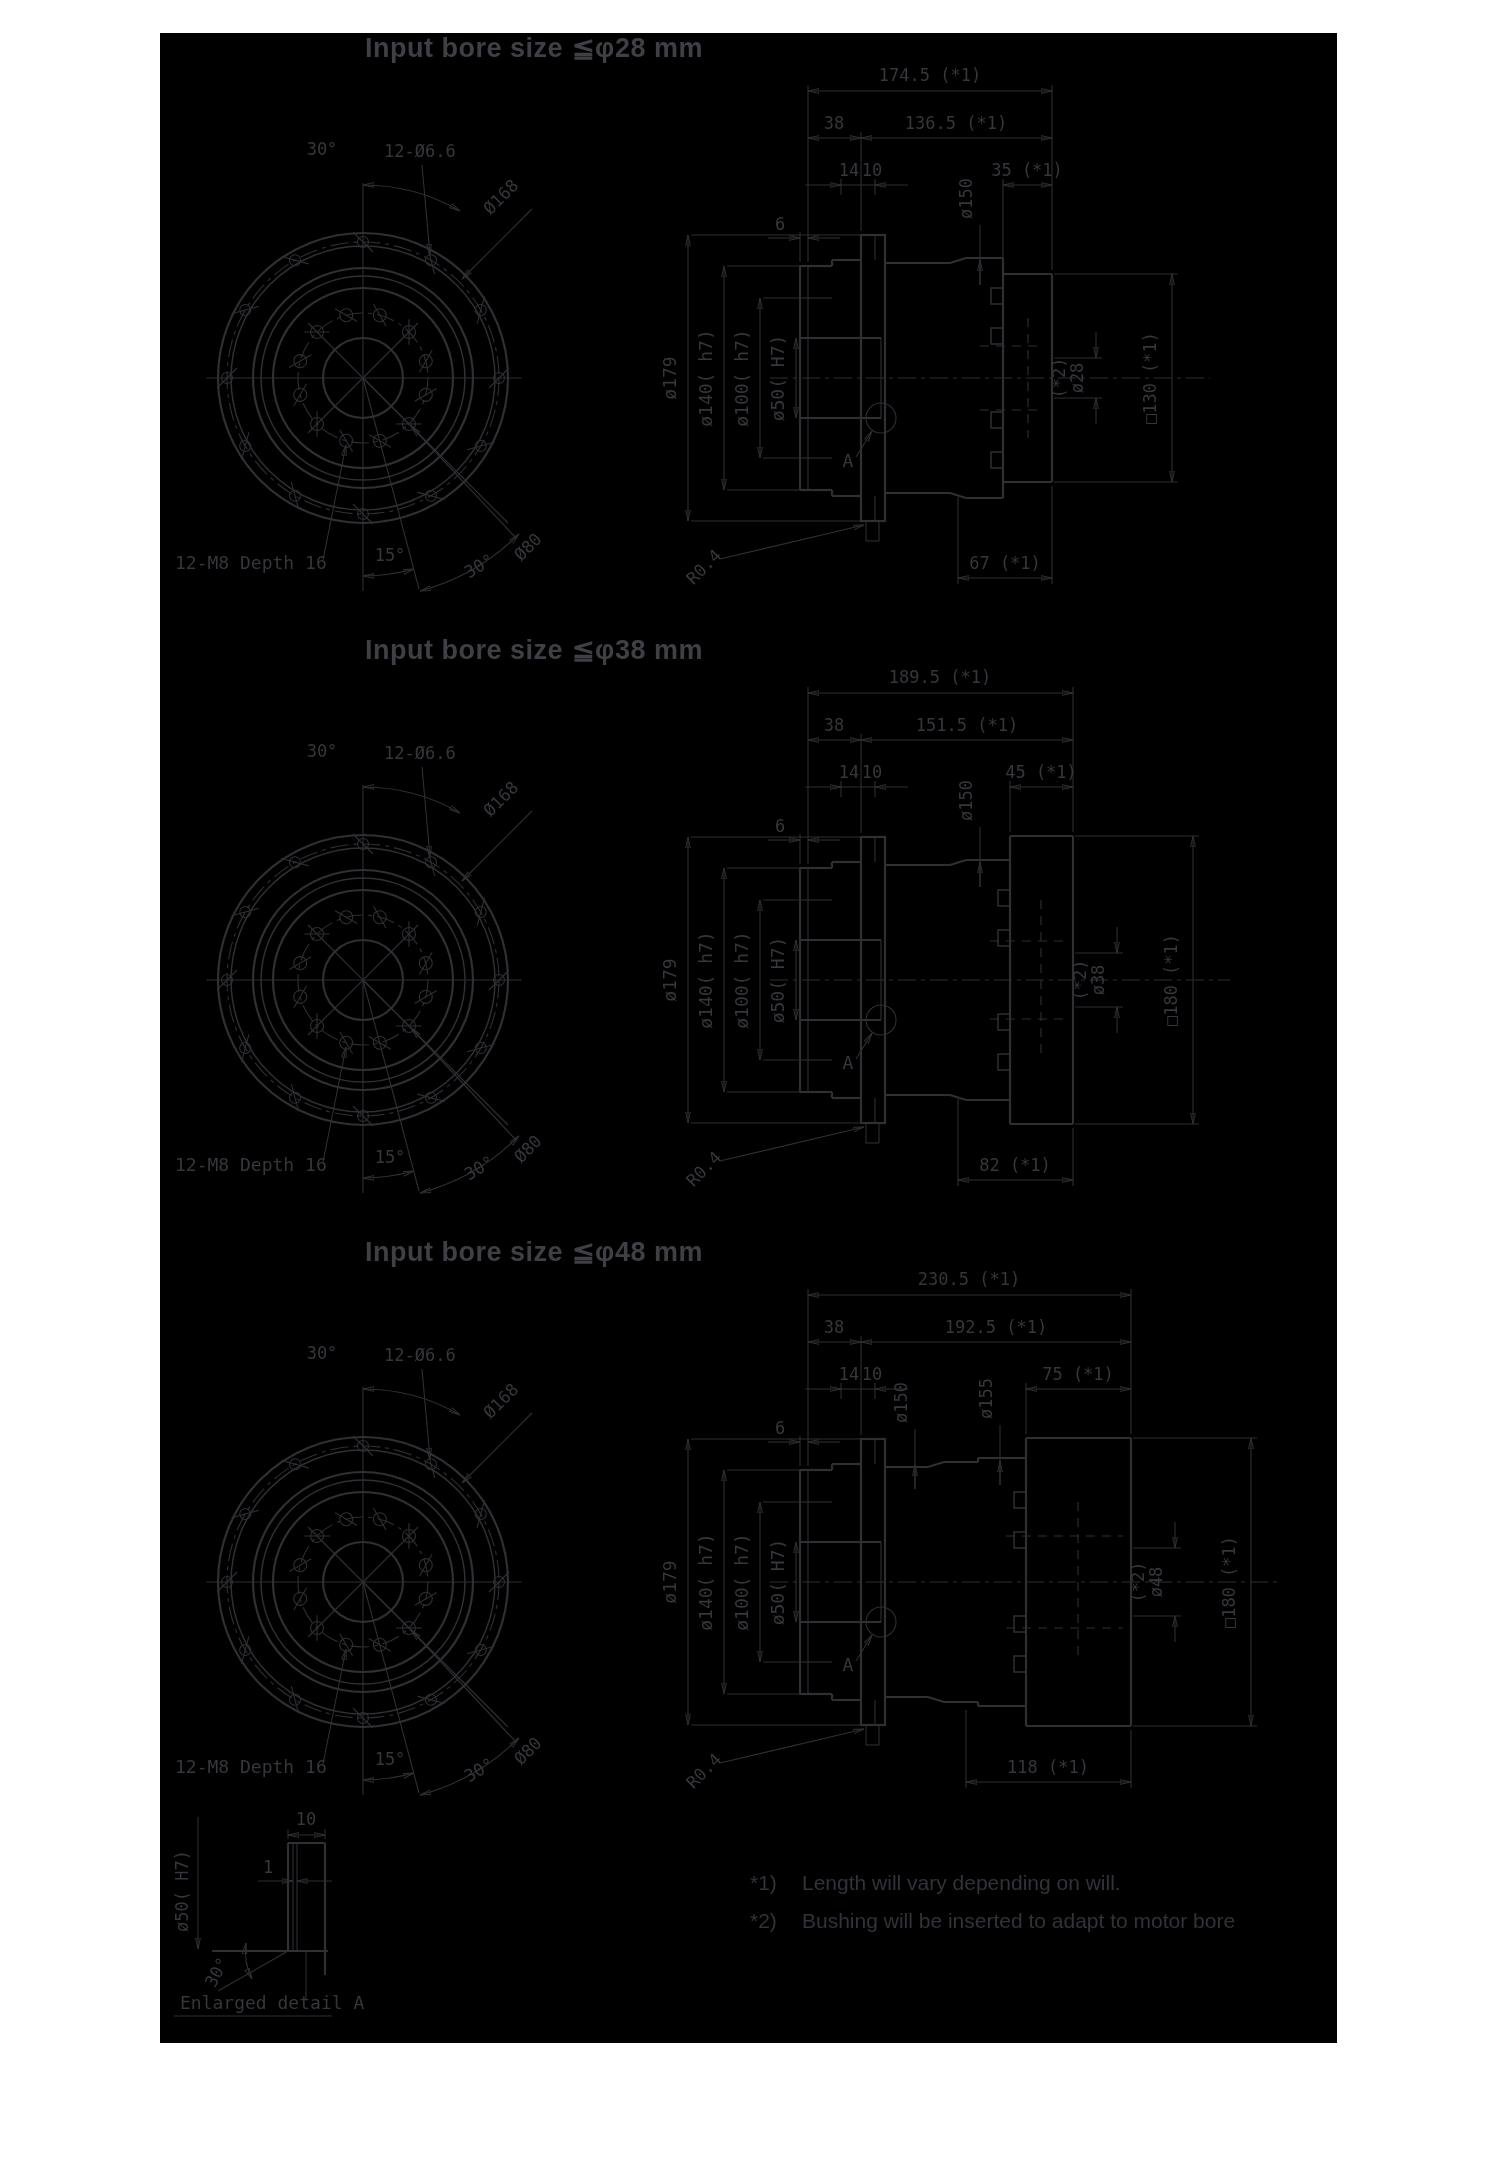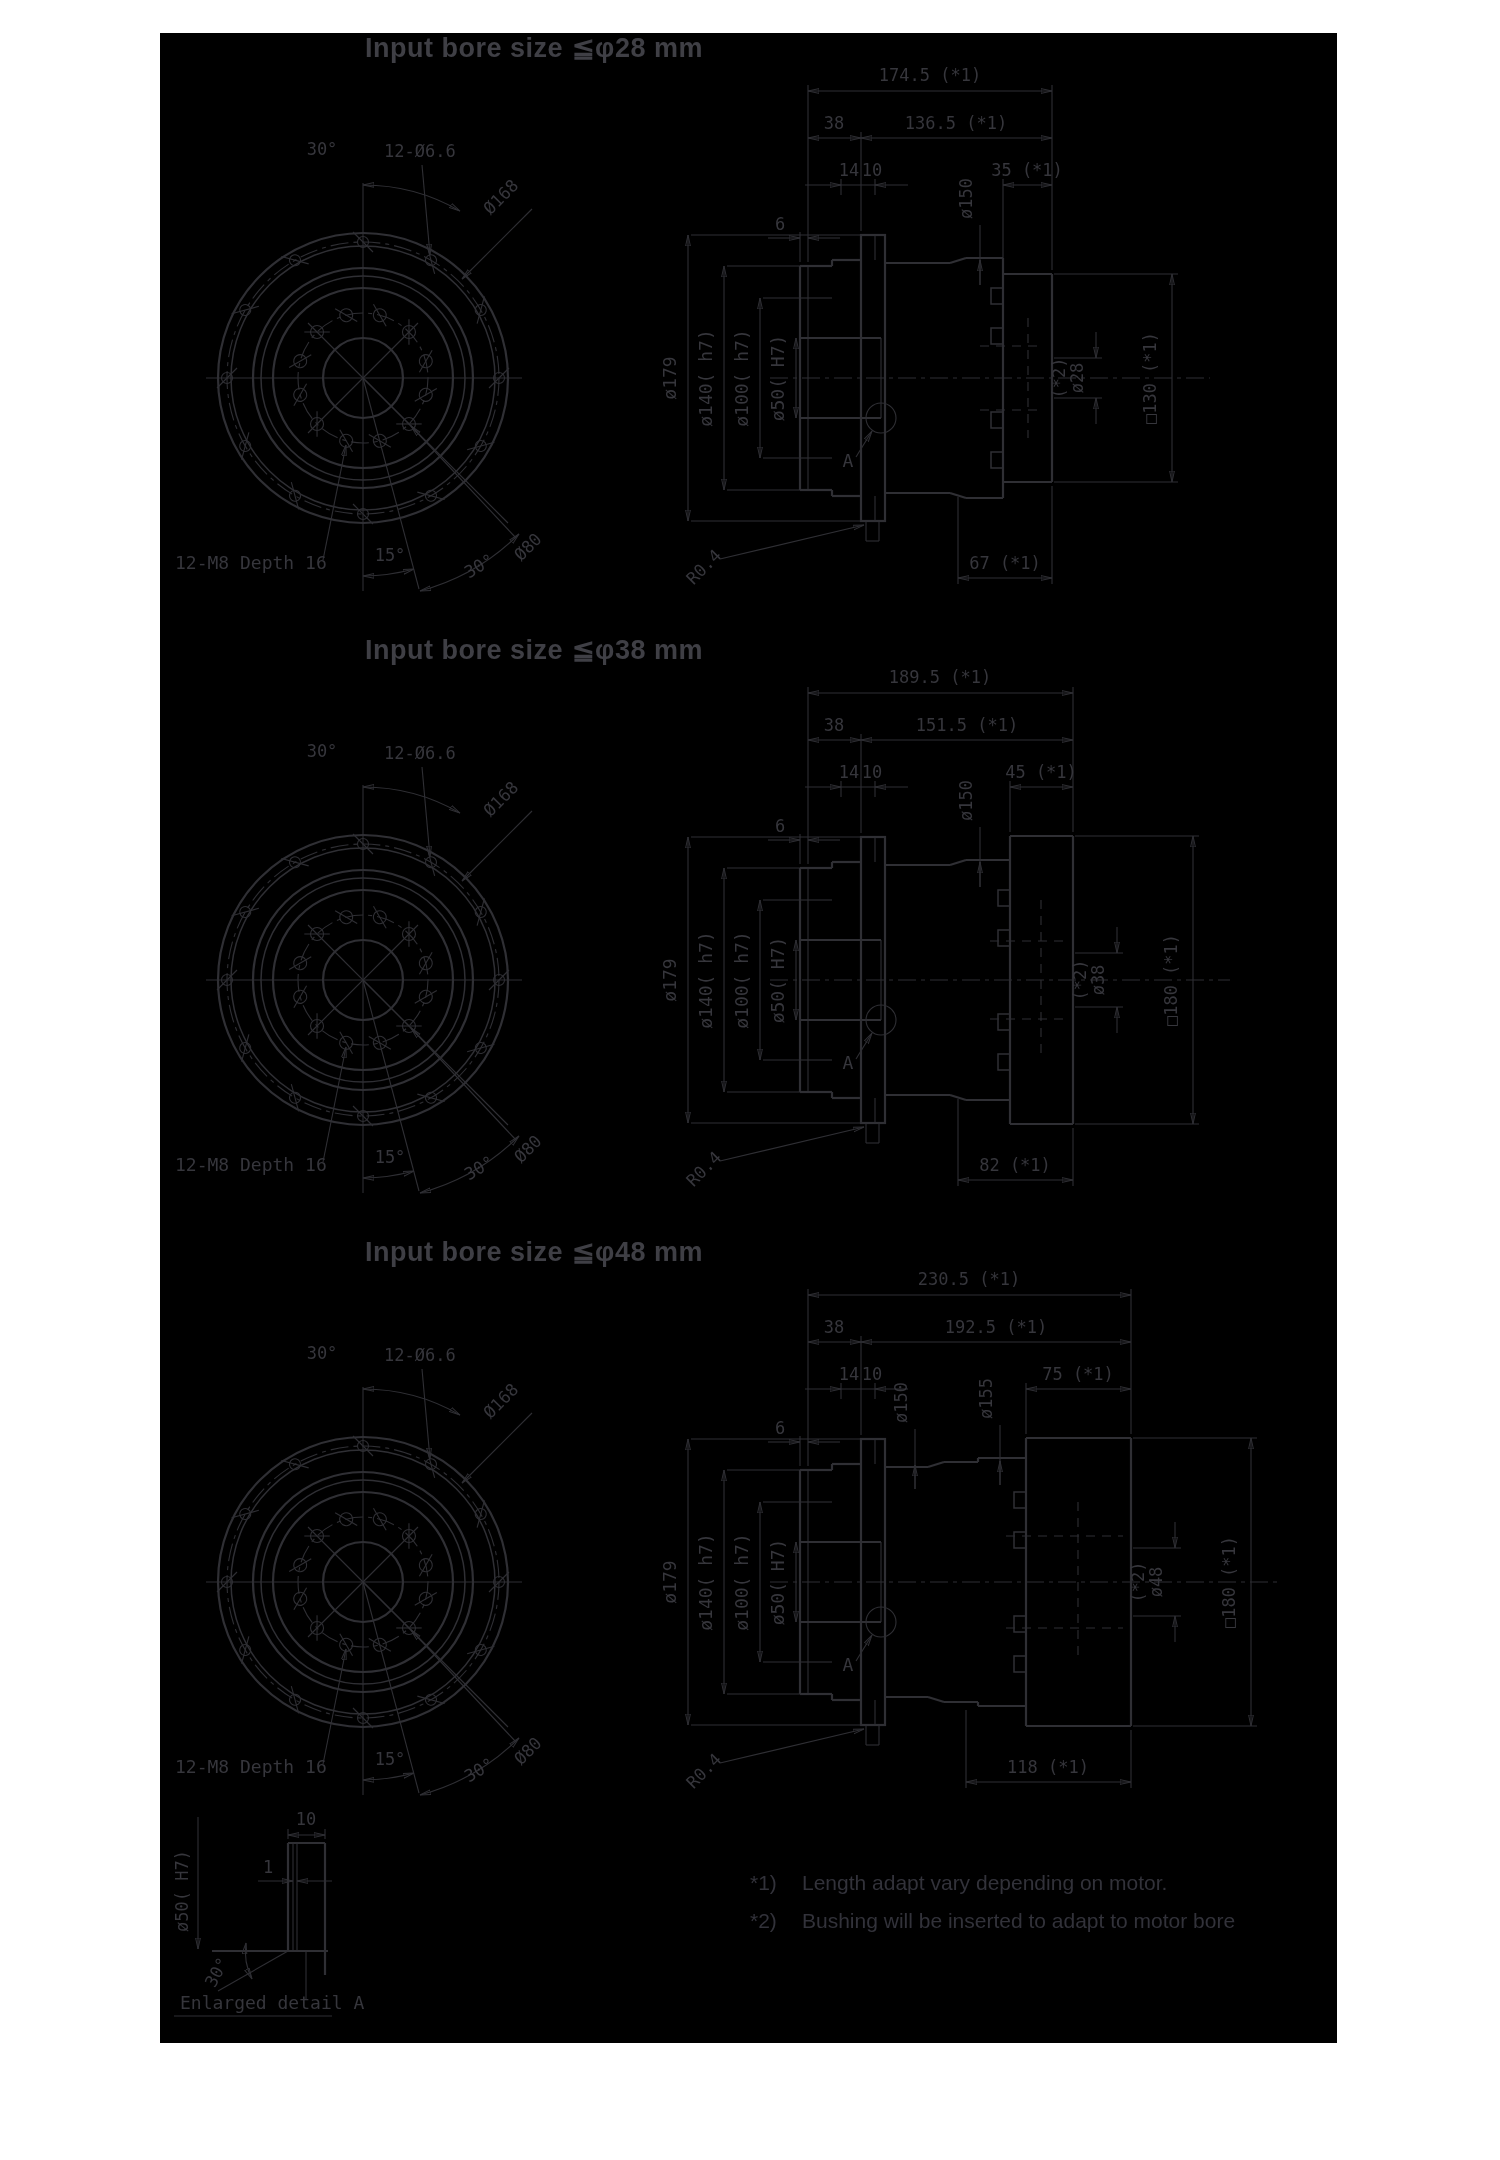--- a/index.html
+++ b/index.html
@@ -597,21 +597,21 @@
   <text transform="translate(28,88) rotate(-90)">ø50( H7)</text>
   <path d="M 86 140 A 60 60 0 0 0 92 176" class="tl" marker-start="url(#as4)" marker-end="url(#ae4)"></path>
   <text transform="translate(62,172) rotate(-62)">30°</text>
   <text x="20" y="206" class="ta-s big">Enlarged detail A</text>
   <line x1="14" y1="213" x2="172" y2="213" class="tl"></line>
 </svg>
 
 <div id="notes">
   <div class="note-row">
     <span class="note-ref">*1)</span>
-    <span>Length adapt vary depending on motor.</span>
+    <span>Length will vary depending on will.</span>
   </div>
   <div class="note-row">
     <span class="note-ref">*2)</span>
     <span>Bushing will be inserted to adapt to motor bore</span>
   </div>
 </div>
 
 </div>
 </div>
 

